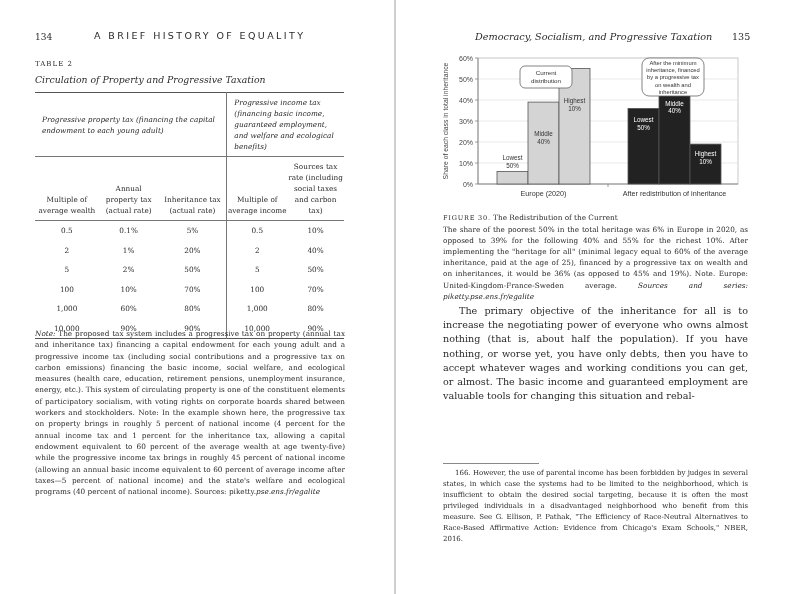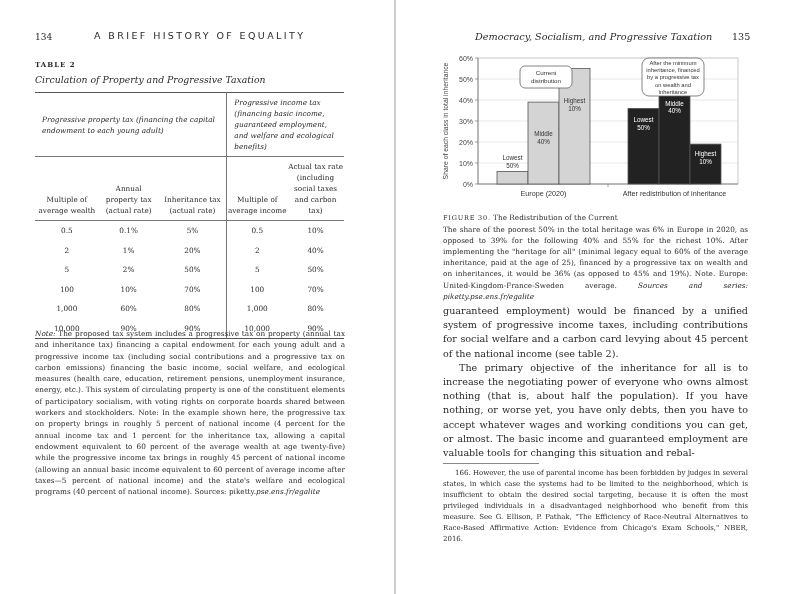--- a/index.html
+++ b/index.html
@@ -9,21 +9,21 @@
   #left-page { left:0; width:395px; }
   #right-page { left:397px; width:396px; }
   .gutter { position:absolute; left:394px; top:0; width:2px; height:594px; background:#cfcfcf; }
 
   .runhead { position:absolute; top:30px; font-size:10px; }
   #lp-num { left:35px; top:32px; font-size:9px; }
   #lp-title { left:94px; top:30px; letter-spacing:2.4px; font-family:"DejaVu Sans", sans-serif; font-size:9.5px; }
   #rp-title { left:78px; top:31px; font-style:italic; font-size:9.7px; }
   #rp-num { left:335px; top:31px; font-size:9.6px; }
 
-  .tbl-label { position:absolute; left:35px; top:60px; font-size:7px; font-weight:bold; letter-spacing:1px; }
+  .tbl-label { position:absolute; left:35px; top:60px; font-size:7px; font-weight:normal; letter-spacing:1px; }
   .tbl-title { position:absolute; left:35px; top:74px; font-size:9.3px; font-style:italic; }
   .tbl-wrap { position:absolute; left:35px; top:92px; width:309px; }
   table { border-collapse:collapse; width:309px; font-size:7.3px; }
   table td { padding:0; text-align:center; vertical-align:bottom; line-height:11px; }
   .rule-top { border-top:1.2px solid #555; }
   .rule-mid { border-top:0.8px solid #777; }
   .rule-bot { border-bottom:1.2px solid #555; }
   .vsep { border-left:0.8px solid #777; }
   .grp { text-align:left !important; padding:4px 6px 4px 7px !important; vertical-align:middle !important; line-height:11px;font-style:italic; }
   .hdr td { padding:4px 0 4px 0; }
@@ -59,21 +59,21 @@
       <tbody>
           <tr class="rule-top">
         <td colspan="3" class="grp">Progressive property tax (financing the capital endowment to each young adult)</td>
         <td colspan="2" class="grp vsep">Progressive income tax (financing basic income, guaranteed employment, and welfare and ecological benefits)</td>
       </tr>
       <tr class="rule-mid hdr">
         <td style="width:64px;padding-top:6px;">Multiple of average wealth</td>
         <td style="width:60px;">Annual property tax (actual rate)</td>
         <td style="width:68px;">Inheritance tax (actual rate)</td>
         <td class="vsep" style="width:60px;">Multiple of average income</td>
-        <td style="width:57px;">Actual tax rate (including social taxes and carbon tax)</td>
+        <td style="width:57px;">Sources tax rate (including social taxes and carbon tax)</td>
       </tr>
       </tbody>
         <tbody id="tbl-body" class="rule-mid">
           <tr class="datarow">
             <td>0.5</td>
             <td>0.1%</td>
             <td>5%</td>
             <td class="vsep">0.5</td>
             <td>10%</td>
           </tr>
@@ -180,20 +180,19 @@
     <text x="234" y="31.6" text-anchor="middle" font-size="5.8" fill="#333" font-family="&quot;Liberation Sans&quot;, sans-serif">on wealth and</text>
     <text x="234" y="38.8" text-anchor="middle" font-size="5.8" fill="#333" font-family="&quot;Liberation Sans&quot;, sans-serif">inheritance</text>
   </svg>
 
 <div class="caption">
   <span class="fig-lab">FIGURE 30.</span><span> The Redistribution of the Current</span><br>
   <span>The share of the poorest 50% in the total heritage was 6% in Europe in 2020, as opposed to 39% for the following 40% and 55% for the richest 10%. After implementing the "heritage for all" (minimal legacy equal to 60% of the average inheritance, paid at the age of 25), financed by a progressive tax on wealth and on inheritances, it would be 36% (as opposed to 45% and 19%). Note. Europe: United-Kingdom-France-Sweden average. </span><i>Sources and series: piketty.pse.ens.fr/egalite</i>
 </div>
 
 <div class="body-text">
-  <p>guaranteed employment) would be financed by a unified system of progressive income taxes, including contributions for social welfare and a carbon card levying about 45 percent of the national income (see table 2).</p>
   <p class="indent">The primary objective of the inheritance for all is to increase the negotiating power of everyone who owns almost nothing (that is, about half the population). If you have nothing, or worse yet, you have only debts, then you have to accept whatever wages and working conditions you can get, or almost. The basic income and guaranteed employment are valuable tools for changing this situation and rebal-</p>
 </div>
 
 <div class="fn-rule"></div>
 <div class="footnote">
     <span class="fn-first">166. However, the use of parental income has been forbidden by judges in several states, in which case the systems had to be limited to the neighborhood, which is insufficient to obtain the desired social targeting, because it is often the most privileged individuals in a disadvantaged neighborhood who benefit from this measure. See G. Ellison, P. Pathak, "The Efficiency of Race-Neutral Alternatives to Race-Based Affirmative Action: Evidence from Chicago's Exam Schools," NBER, 2016.</span>
   </div>
 
 </body></html>

